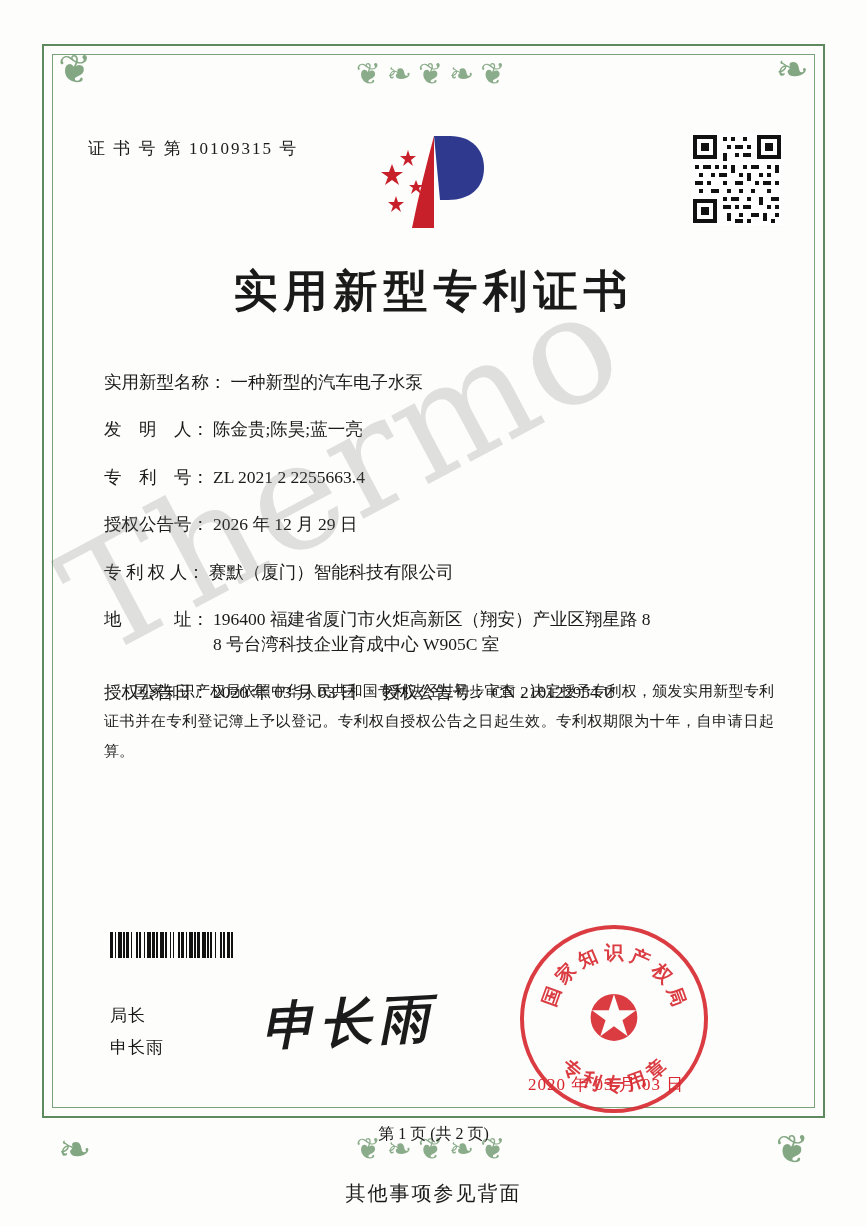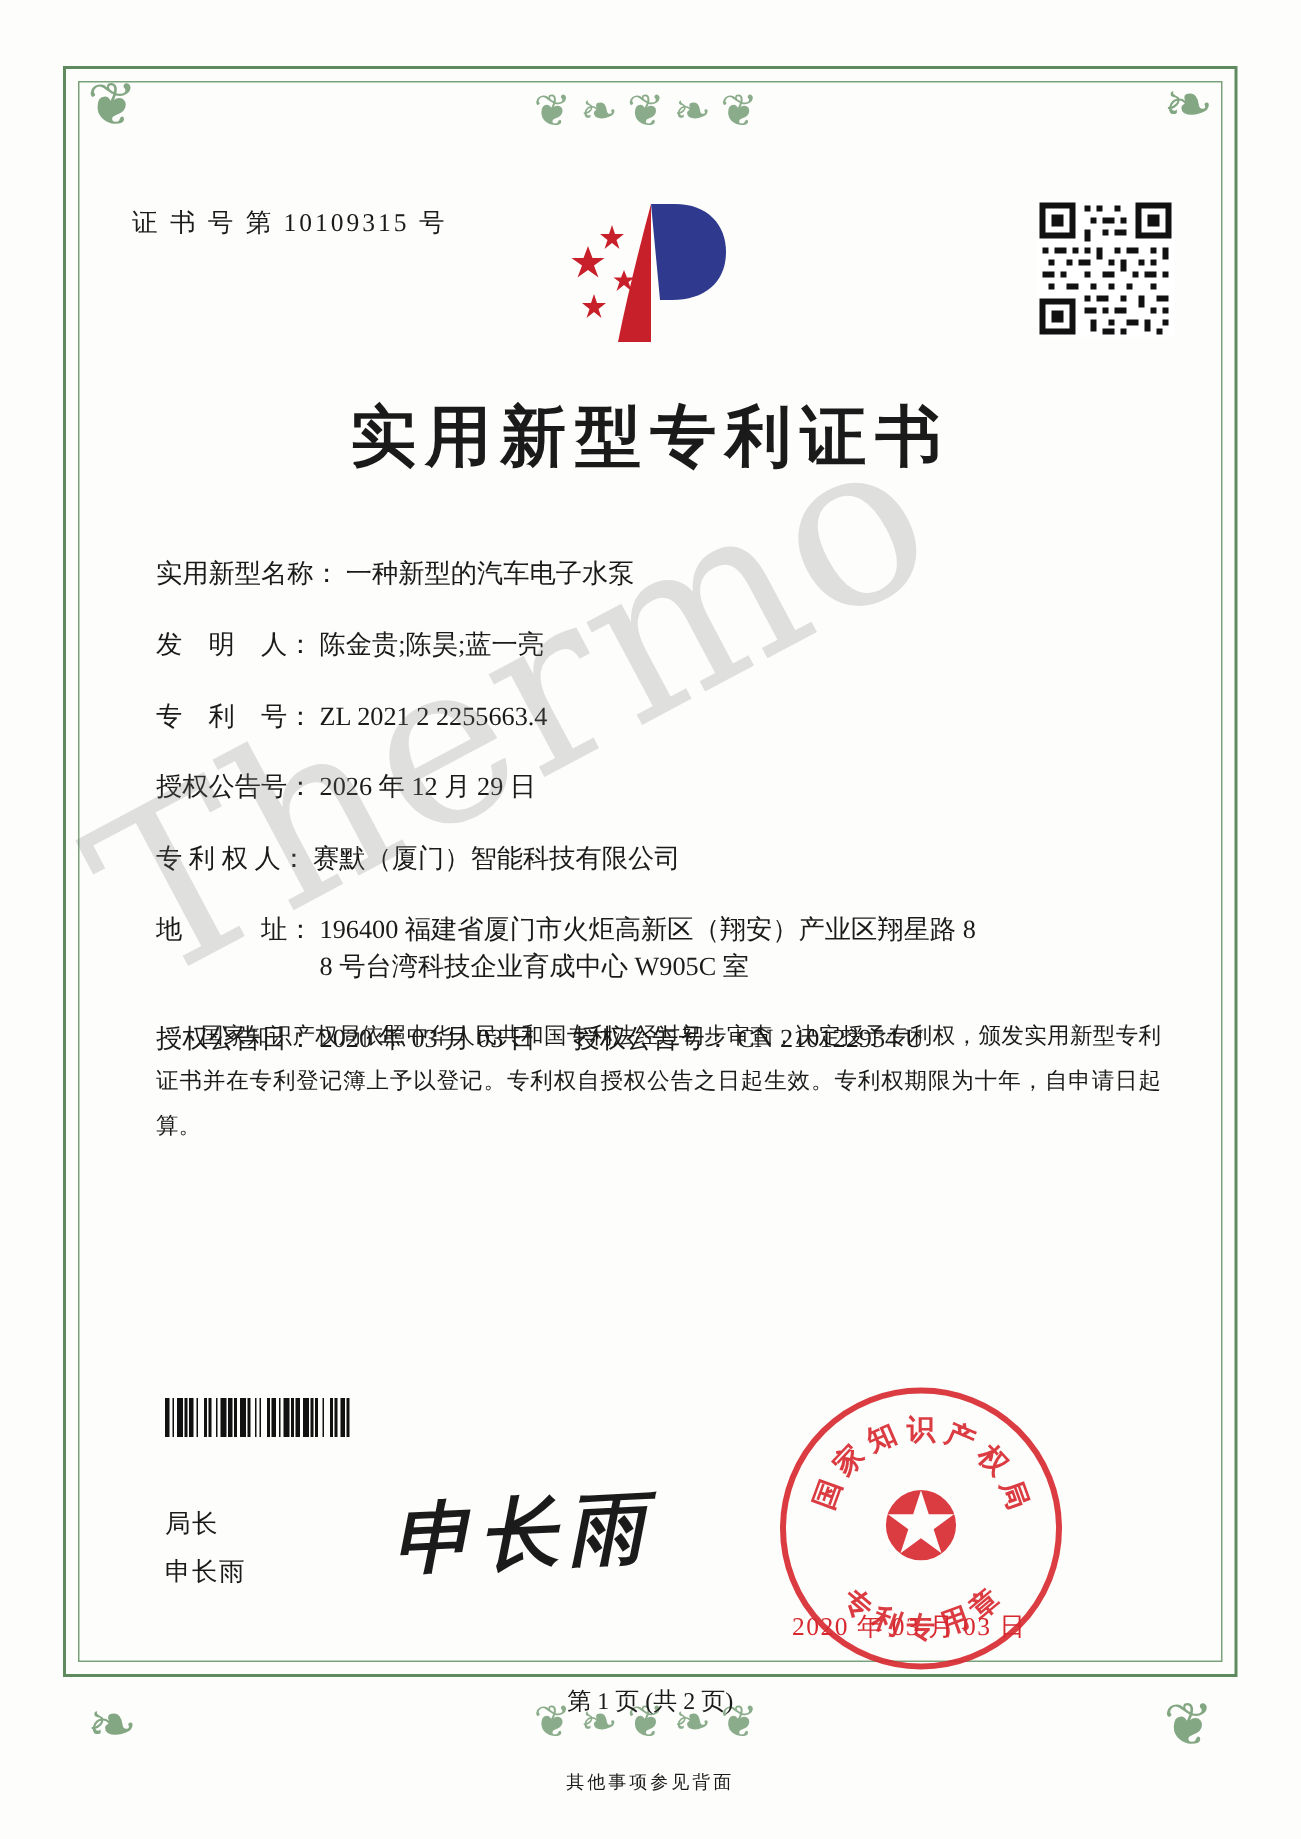--- a/index.html
+++ b/index.html
@@ -221,21 +221,21 @@
     left: 0; top: 1124px;
     width: 100%;
     text-align: center;
     font-size: 16px;
   }
   .back-note {
     position: absolute;
     left: 0; top: 1180px;
     width: 100%;
     text-align: center;
-    font-size: 12px;
+    font-size: 20px;
     letter-spacing: 2px;
   }
 
   
   .watermark {
     position: absolute;
     left: 40px; top: 380px;
     width: 620px;
     font-size: 150px;
     font-family: "DejaVu Serif", "Liberation Serif", serif;

